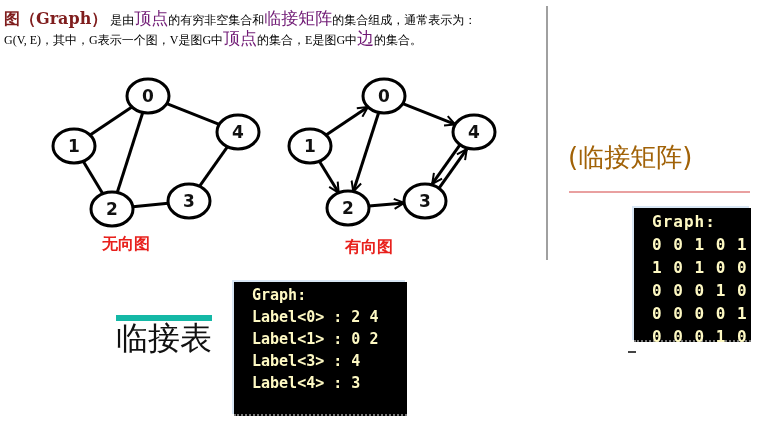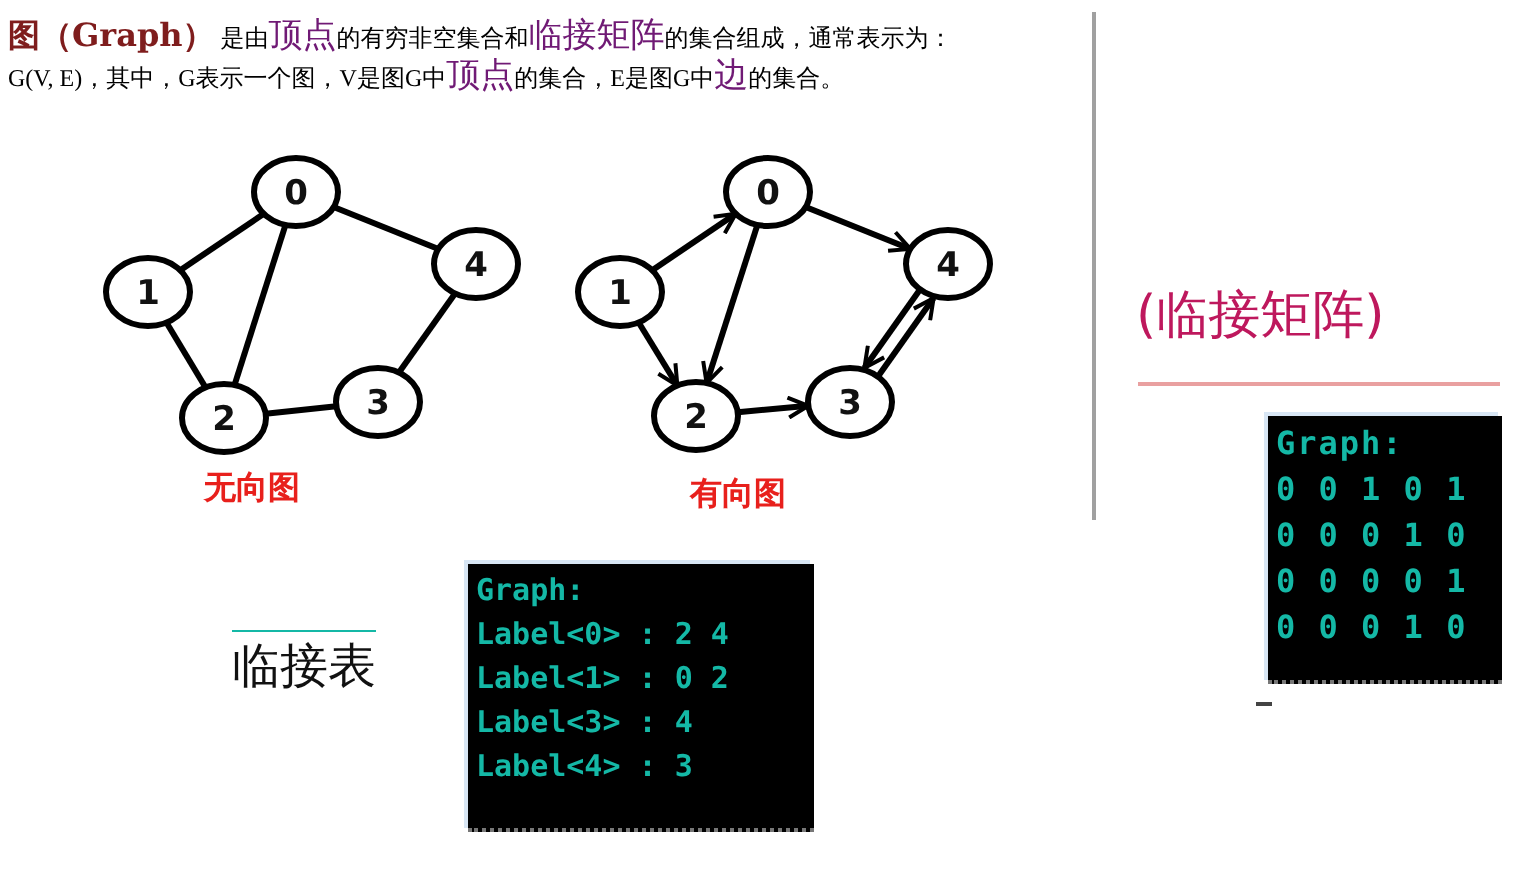--- a/index.html
+++ b/index.html
@@ -21,42 +21,42 @@
     position: absolute; left: 546px; top: 6px; width: 2px; height: 254px;
     background: #a0a0a0;
   }
   svg.graphs { position: absolute; left: 0; top: 0; }
   .graph-label {
     position: absolute; color: #e8201c; font-weight: bold; font-size: 16px;
     font-family: "DejaVu Sans", sans-serif; letter-spacing: 0px;
   }
   .matrix-title {
     position: absolute; left: 568px; top: 140px; font-size: 26px;
-    font-family: "DejaVu Sans", sans-serif; color: #be185d;
+    font-family: "DejaVu Sans", sans-serif; color: #a16207;
   }
   .matrix-rule {
     position: absolute; left: 569px; top: 191px; width: 181px; height: 2px;
     background: #e9a0a0;
   }
   .console {
-    position: absolute; background: #000; color: #14b8a6;
+    position: absolute; background: #000; color: #fef9c3;
     font-family: "DejaVu Sans Mono", "Liberation Mono", monospace;
     font-weight: bold; font-size: 15px; line-height: 22px;
     box-shadow: -2px -2px 0 #d8e6f4;
-    padding: 2px 4px 0 4px; box-sizing: border-box;
+    padding: 2px 4px 0 18px; box-sizing: border-box;
     border-bottom: 2px dotted #777;
   }
   .console .row { white-space: pre; height: 22px; }
   .console-matrix { left: 634px; top: 208px; width: 117px; height: 134px; font-size: 16px; line-height: 23px; }
   .console-matrix .row { height: 23px; letter-spacing: 1px; }
   .console-list { left: 234px; top: 282px; width: 173px; height: 134px; }
   .list-title {
-    position: absolute; left: 116px; top: 315px; font-size: 24px;
+    position: absolute; left: 116px; top: 315px; font-size: 32px;
     font-family: "DejaVu Sans", sans-serif; color: #111;
-    border-top: 1px solid #14b8a6; line-height: 34px;
+    border-top: 6px solid #14b8a6; line-height: 34px;
   }
   .tiny-dash { position: absolute; left: 628px; top: 351px; width: 8px; height: 2px; background: #444; }
 </style>
 </head>
 <body>
 
 <div class="intro">
   <span class="line">
     <span class="hl-title">图（Graph）</span>
     <span>是由</span><span class="hl">顶点</span><span>的有穷非空集合和</span><span class="hl">临接矩阵</span><span>的集合组成，通常表示为：</span>
@@ -134,20 +134,21 @@
 </svg>
 
 <div class="graph-label" style="left:102px; top:234px;">无向图</div>
 <div class="graph-label" style="left:345px; top:237px;">有向图</div>
 
 <div class="matrix-title">(临接矩阵)</div>
 <div class="matrix-rule"></div>
 <div class="console console-matrix">
   <div class="row">Graph:</div>
   <div class="row">0 0 1 0 1</div>
+  <div class="row">1 0 1 0 0</div>
   <div class="row">0 0 0 1 0</div>
   <div class="row">0 0 0 0 1</div>
   <div class="row">0 0 0 1 0</div>
 </div>
 <div class="tiny-dash"></div>
 
 <div class="list-title">临接表</div>
 <div class="console console-list">
   <div class="row">Graph:</div>
   <div class="row">Label&lt;0&gt; : 2 4</div>

